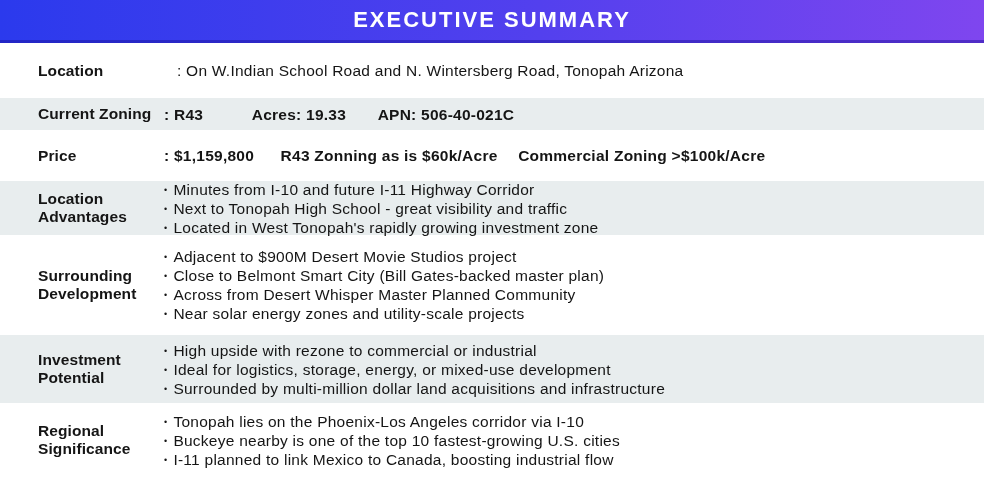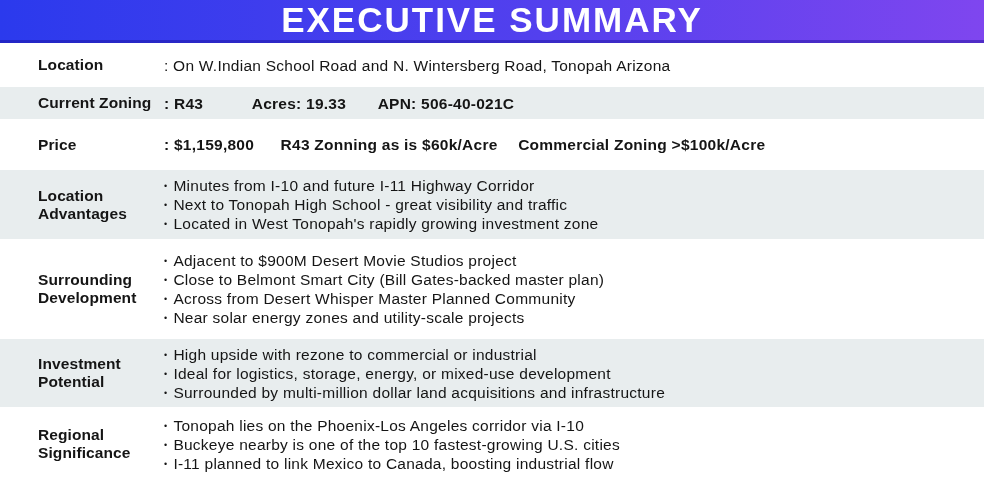--- a/index.html
+++ b/index.html
@@ -16,36 +16,36 @@
   .banner {
     height: 43px;
     background: linear-gradient(90deg, #2b3aed 0%, #5340ee 55%, #7f46ef 100%);
     box-shadow: inset 0 -3px 0 rgba(25, 15, 150, 0.45);
     display: flex;
     align-items: center;
     justify-content: center;
   }
   .banner h1 {
     color: #ffffff;
-    font-size: 35px;
+    font-size: 22px;
     font-weight: 700;
     letter-spacing: 2px;
     padding-bottom: 3px;
   }
   .rows { width: 100%; }
   .row {
     display: flex;
     align-items: center;
     padding: 0 30px 0 38px;
   }
   .row.shade { background: #e8edee; }
-  .h44 { height: 44px; }
+  .h44 { height: 55px; gap: 13px; }
   .h32 { height: 32px; }
   .h51 { height: 51px; }
-  .h67 { height: 69px; }
+  .h67 { height: 54px; }
   .h100 { height: 100px; }
   .h68 { height: 68px; }
   .h74 { height: 74px; }
   .cell-label {
     flex: 0 0 126px;
     width: 126px;
     font-weight: 700;
     font-size: 15.5px;
     line-height: 18px;
     letter-spacing: 0.1px;

